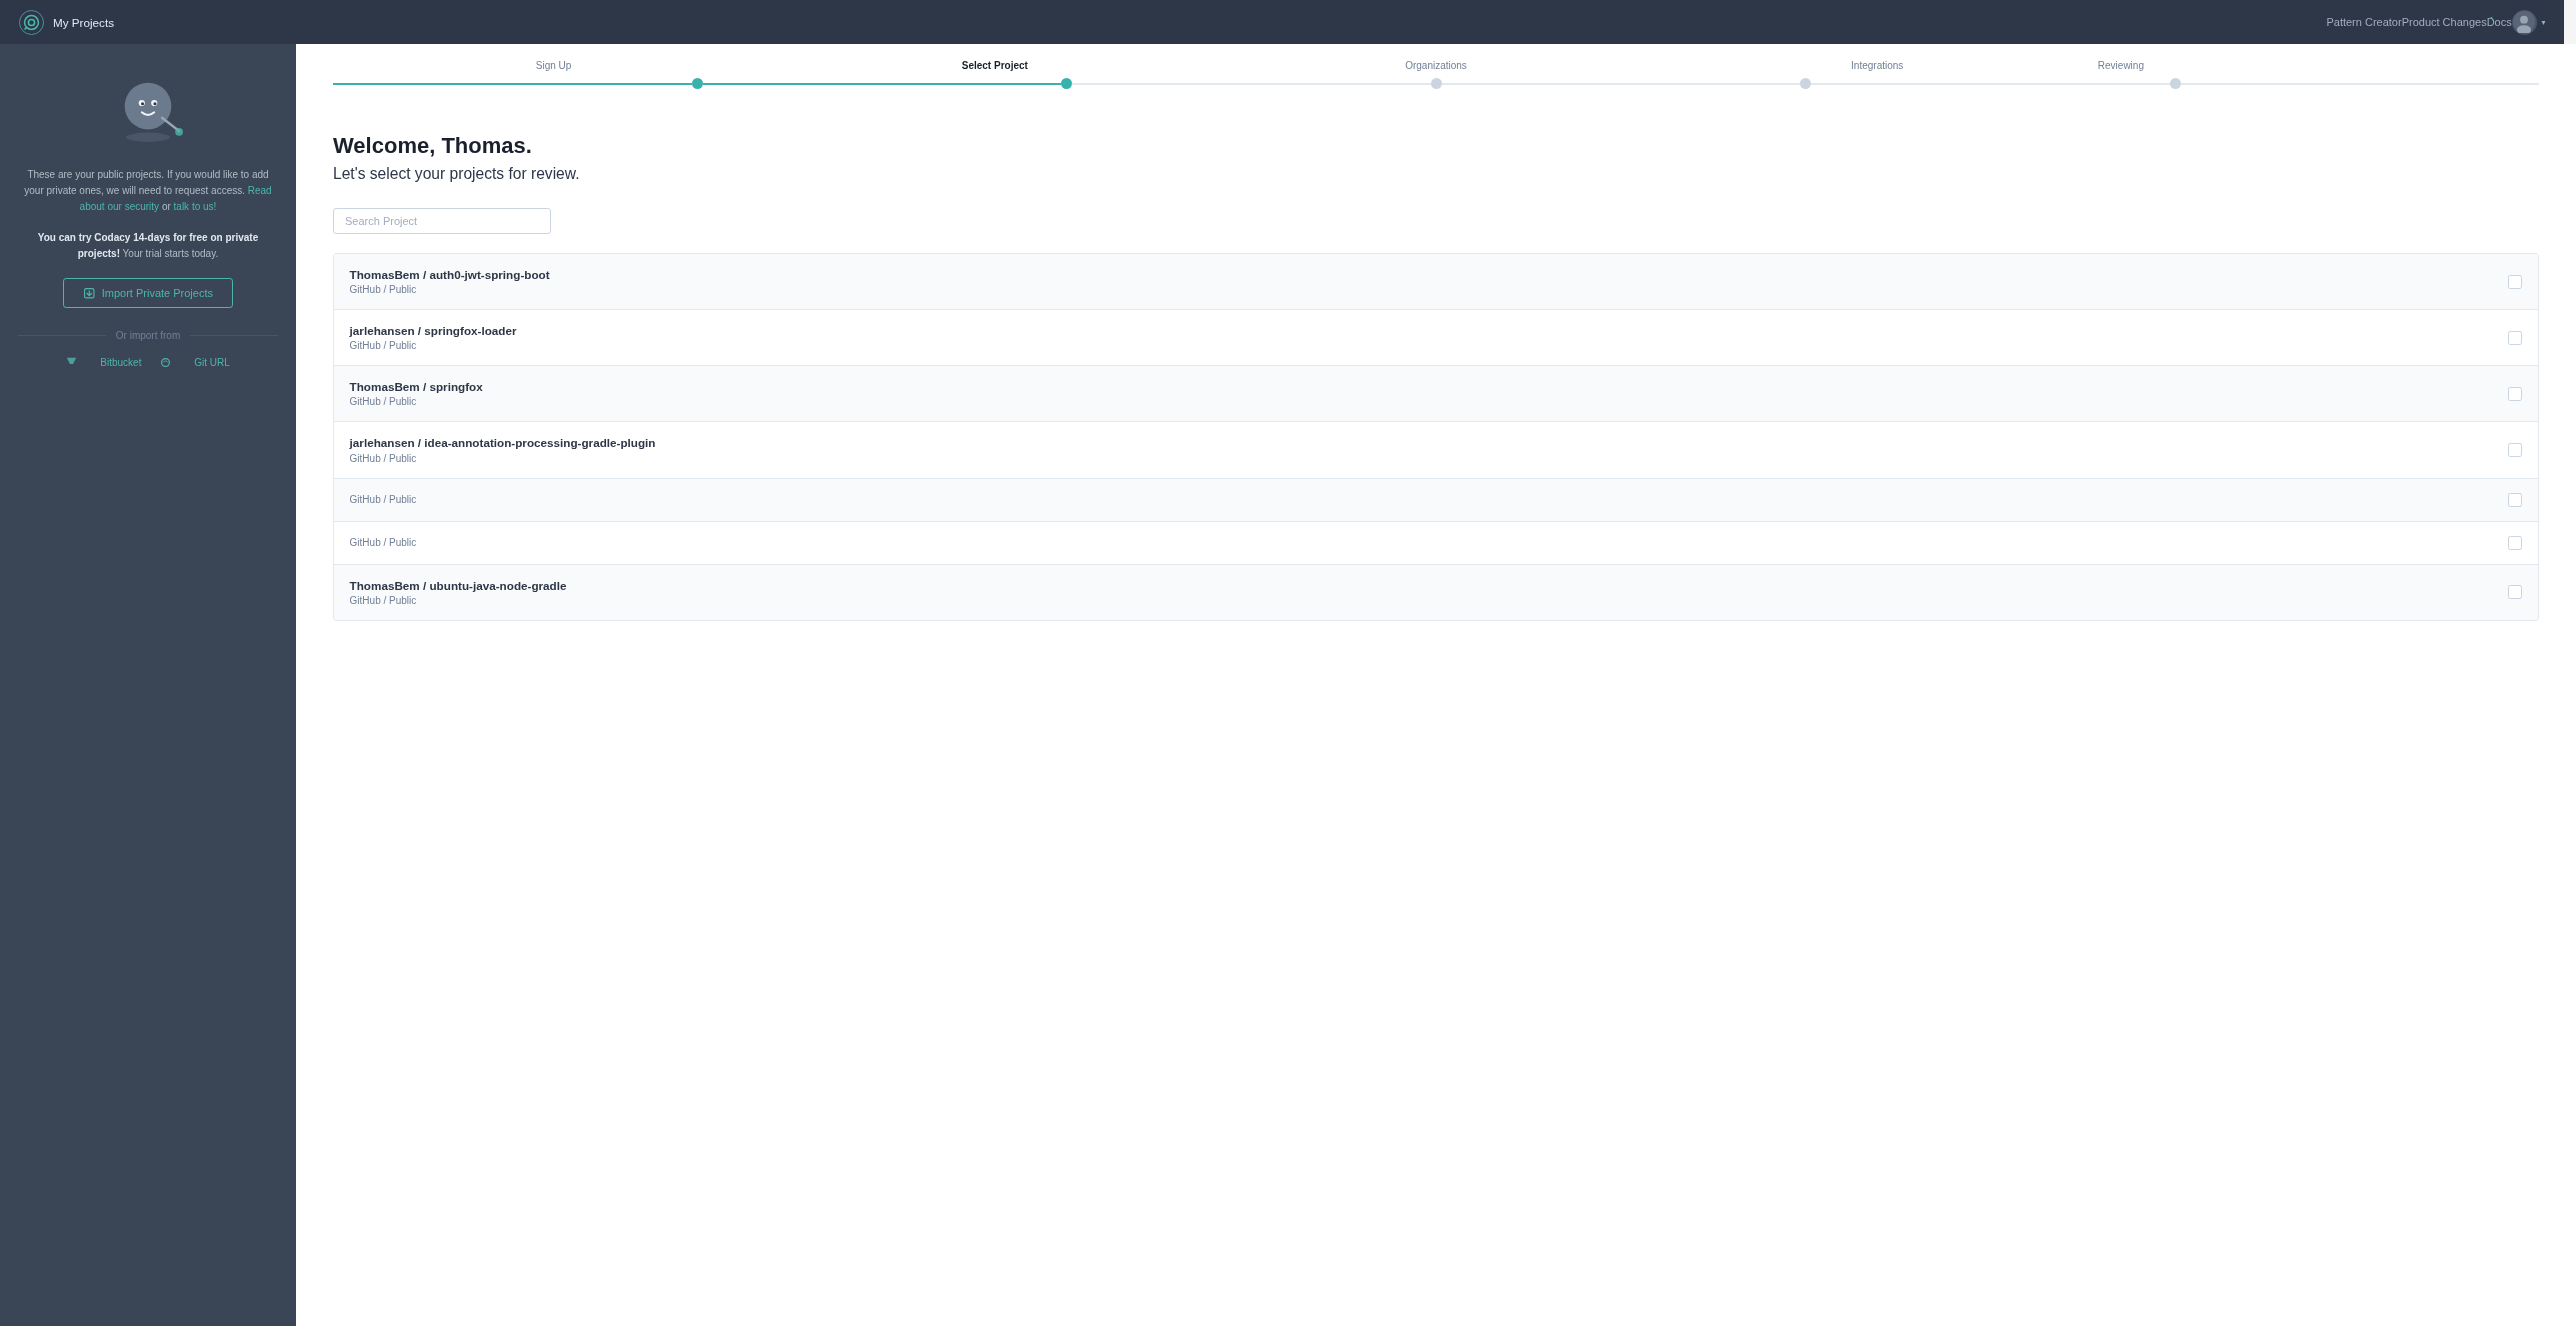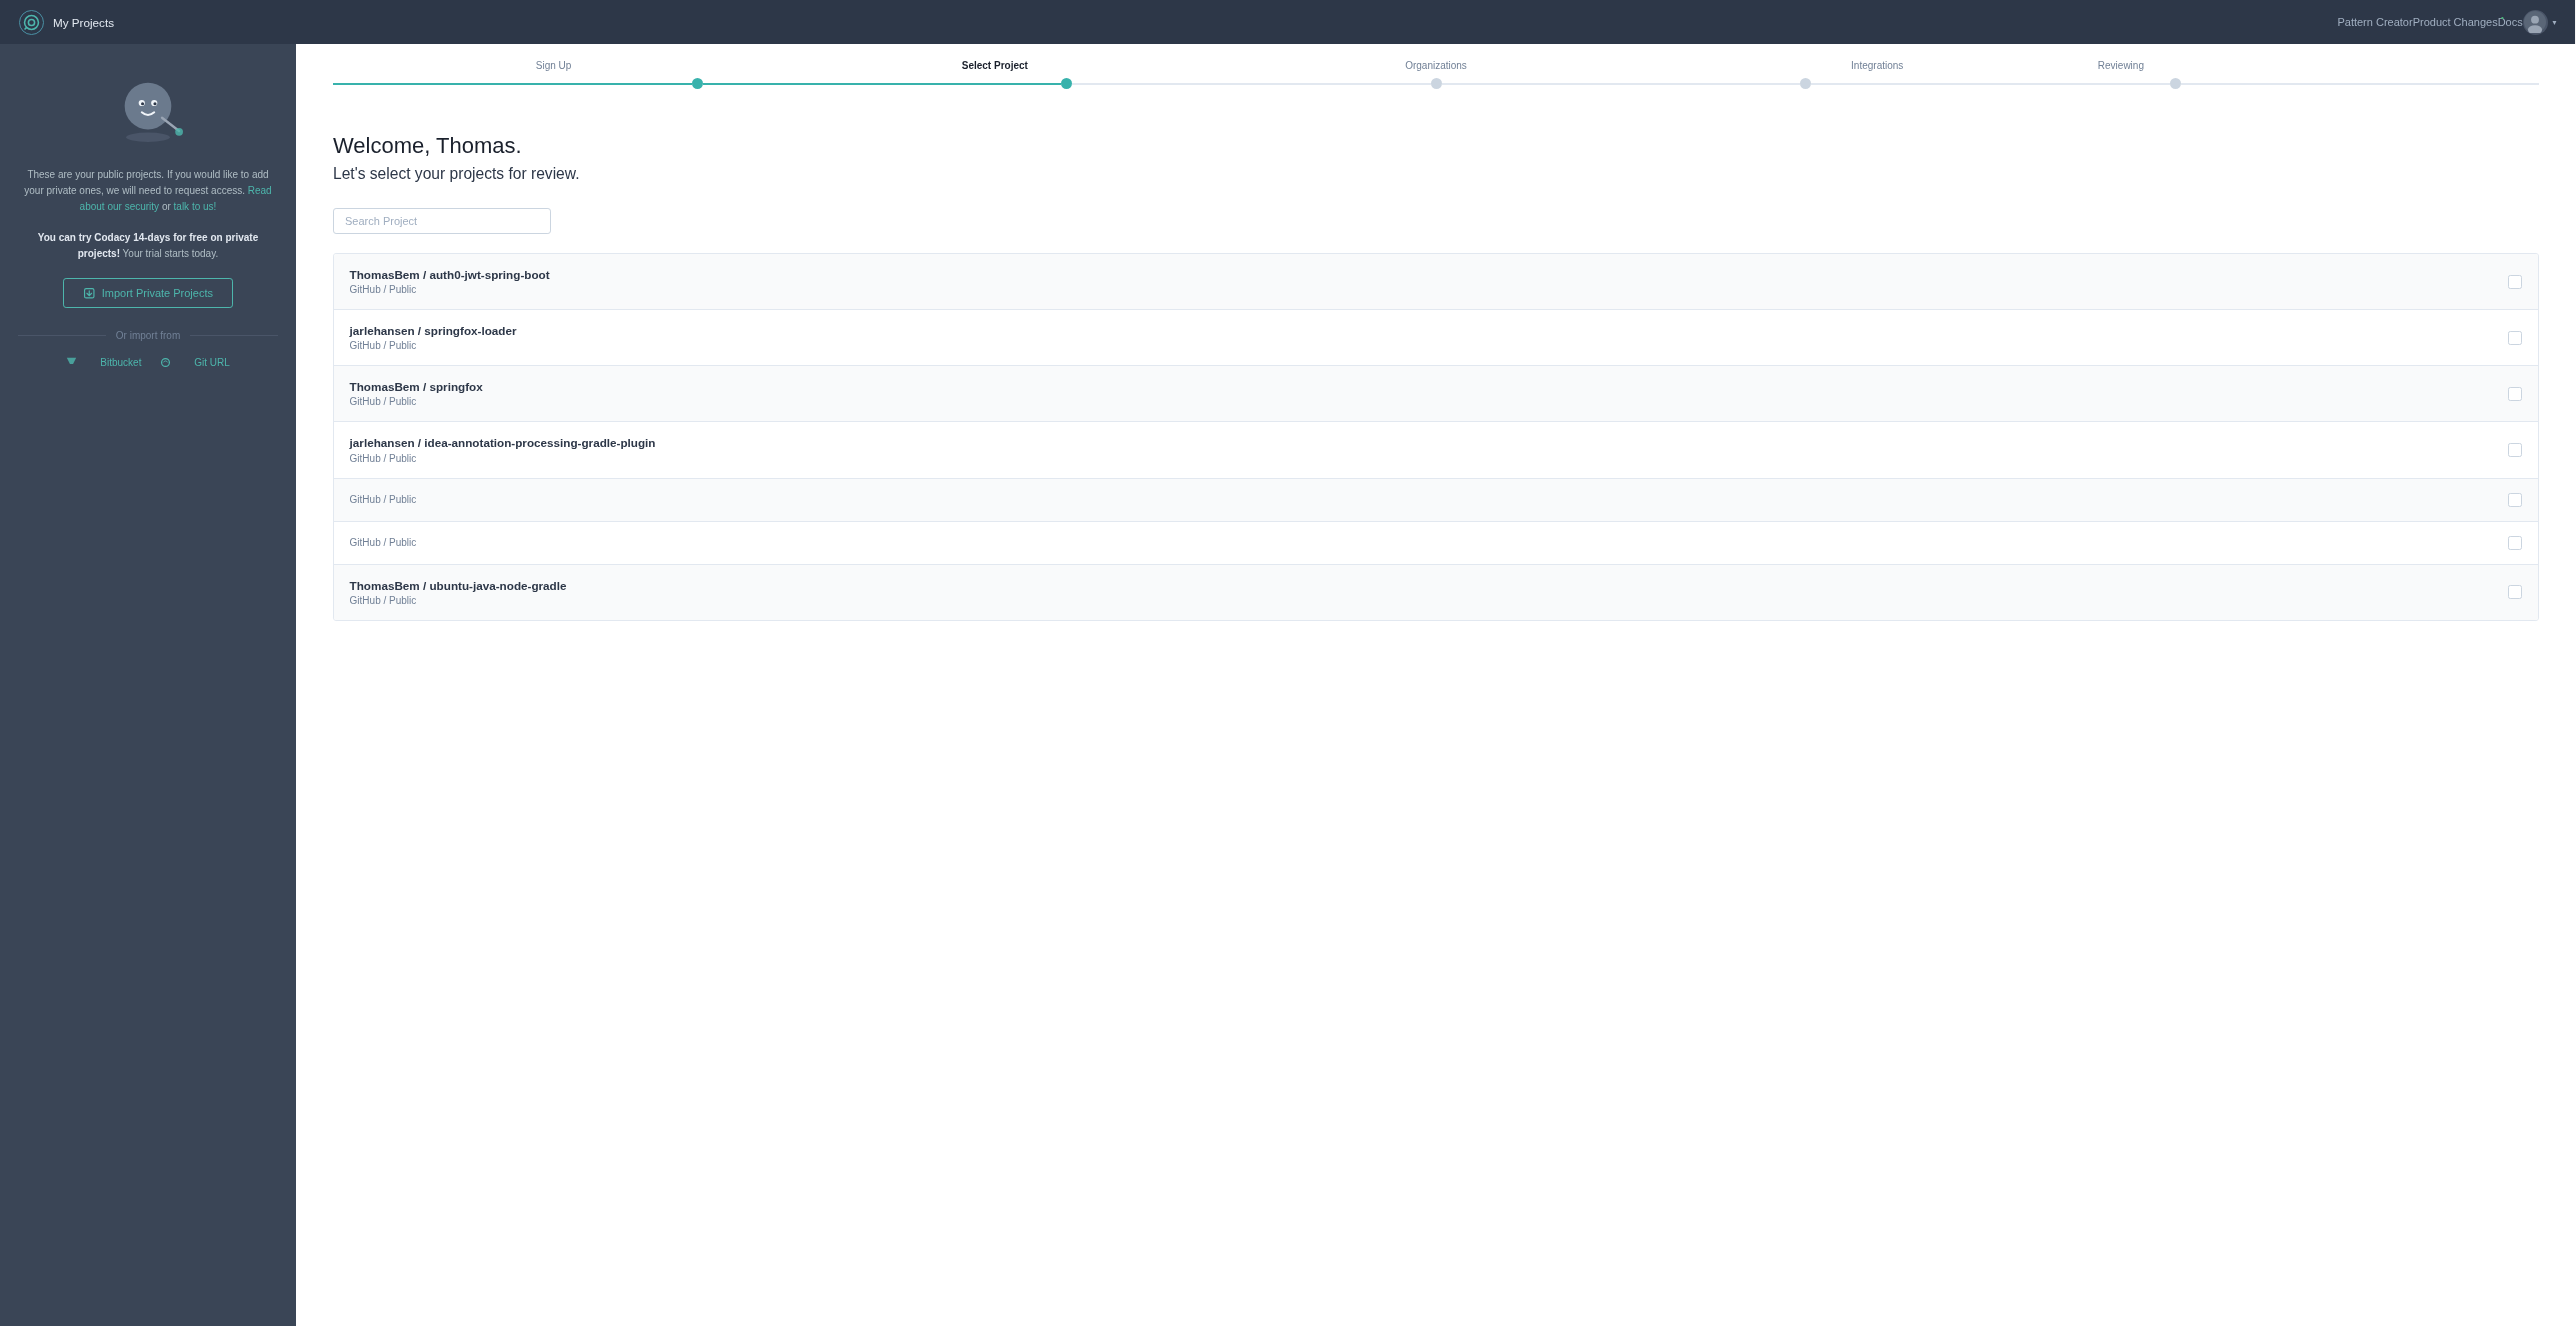--- a/index.html
+++ b/index.html
@@ -6,21 +6,21 @@
     body { font-family: -apple-system, BlinkMacSystemFont, 'Segoe UI', sans-serif; background: #f5f5f5; }
 
     
     .topnav {
       background: #2d3748;
       height: 44px;
       display: flex;
       align-items: center;
       padding: 0 18.7px;
       position: fixed;
-      top: 0; left: 0; right: 1px;
+      top: 0; left: 0; right: 12px;
       z-index: 100;
     }
     .topnav-logo {
       display: flex;
       align-items: center;
       gap: 9.3px;
     }
     .logo-circle {
       width: 25px;
       height: 25px;
@@ -168,21 +168,21 @@
       background: #fff;
       min-height: calc(100vh - 44px);
     }
 
     
     .content {
       padding: 31px 37px;
     }
     .welcome-title {
       font-size: 22px;
-      font-weight: 400;
+      font-weight: 700;
       color: #1a202c;
       margin-bottom: 6.2px;
     }
     .welcome-subtitle {
       font-size: 15.6px;
       color: #2d3748;
       margin-bottom: 25px;
     }
     .search-input {
       width: 218px;

